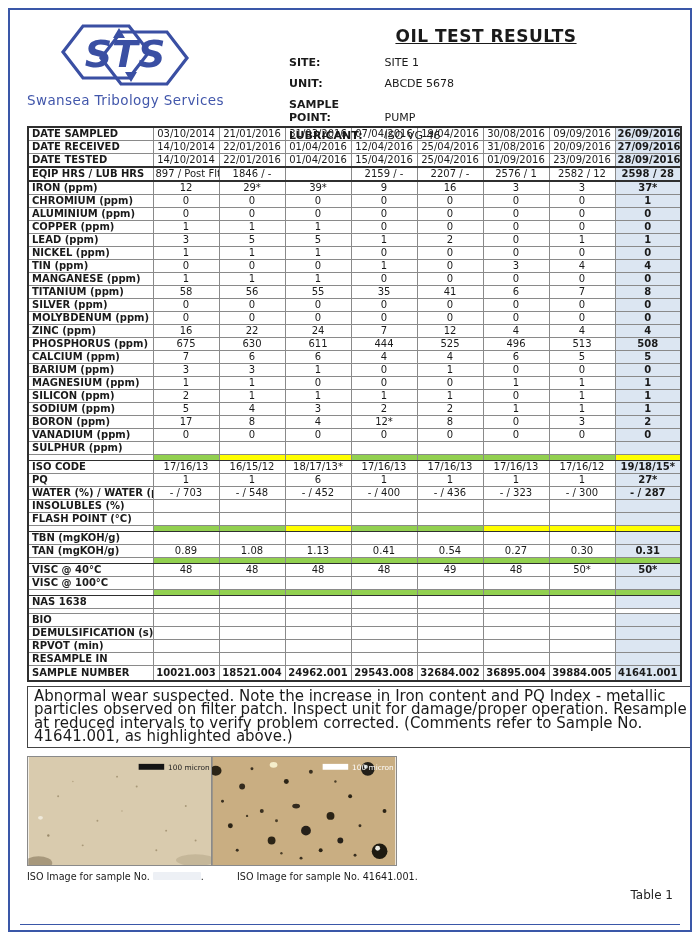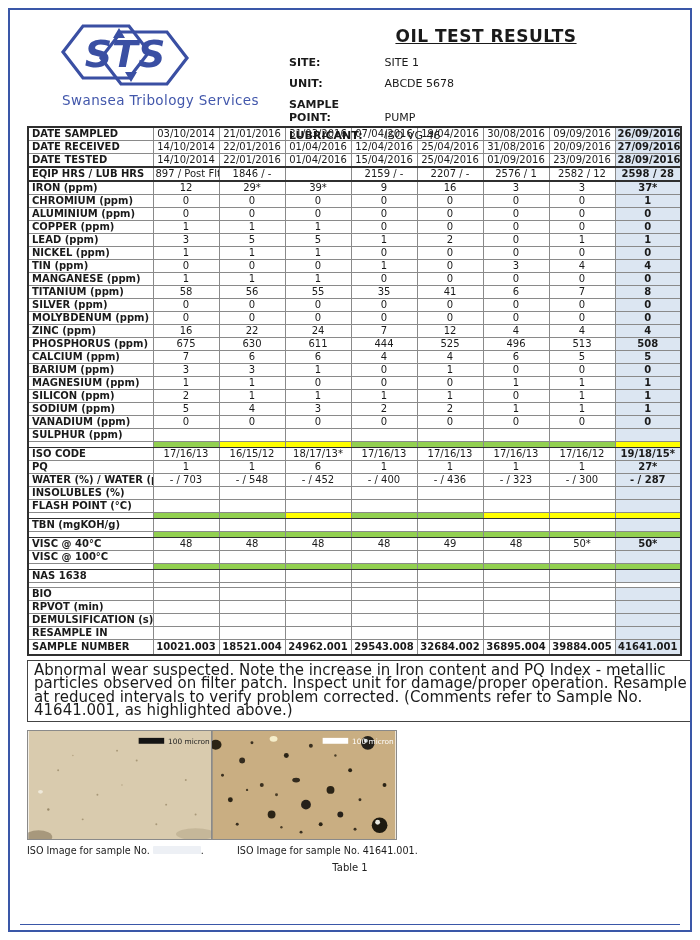--- a/index.html
+++ b/index.html
@@ -3,21 +3,21 @@
 <meta charset="utf-8">
 <style>
   * { margin:0; padding:0; box-sizing:border-box; }
   html,body { background:#ffffff; }
   body { width:700px; height:940px; position:relative; font-family:"DejaVu Sans", sans-serif; color:#1a1a1a; }
   .frame { position:absolute; left:8px; top:8px; right:8px; bottom:8px; border:2px solid #3a57a8; padding:10px 17px 4px 17px; overflow:hidden; background:#fff; }
   .bottom-rule { position:absolute; left:10px; right:10px; bottom:5px; border-top:1.5px solid #3a57a8; }
 
   
   header { display:flex; height:106px; }
-  .logo-block { width:232px; padding-top:2px;text-align:right; }
+  .logo-block { width:232px; padding-top:2px; }
   .logo-svg { display:block; margin-left:28px; }
   .brand { font-size:13.5px; color:#4257ab; letter-spacing:.4px; margin-top:2px; white-space:nowrap; }
   .head-right { flex:1; padding-top:6px; }
   .doc-title { text-align:center; padding-left:40px; font-size:17px; font-weight:bold; text-decoration:underline; letter-spacing:.5px; margin-bottom:10px; }
   .meta { margin-left:30px; }
   .meta-row { font-size:11px; margin-bottom:8px; line-height:13px; }
   .meta-row:nth-child(3){ margin-bottom:5px; }
   .meta-label { display:inline-block; width:92px; font-weight:bold; }
   .meta-value { font-weight:normal;text-align:center; }
 
@@ -38,21 +38,21 @@
   .comment-box { margin-top:4px; width:682px; border:1.5px solid #444; padding:3px 6px; font-size:15px; line-height:13.5px; }
 
   
   .images-row { margin-top:8px; display:flex; gap:24px; }
   figure { width:160px; }
   .micro { display:block; border:1px solid #8a8a8a; }
   .captions-row { margin-top:5px; display:flex; font-size:9.6px; }
   .cap-left { width:210px; white-space:nowrap; }
   .cap-right { white-space:nowrap; }
   .redact { display:inline-block; width:48px; height:8px; background:#edf0f5; border-radius:1px; vertical-align:baseline; }
-  .footer-note { text-align:center; font-size:10px; color:#222; margin-top:6px; }
+  .footer-note { text-align:right; font-size:12px; color:#222; margin-top:6px; }
 </style>
 </head>
 <body>
 
 <div class="frame">
 
   <header>
     <div class="logo-block">
       <svg class="logo-svg" width="150" height="68" viewBox="0 0 150 68">
         <polygon points="28,4 74,4 94,30 74,56 28,56 8,30" fill="none" stroke="#3a4fa3" stroke-width="3.2"></polygon>
@@ -335,20 +335,31 @@
           <td class="val">5</td>
           <td class="val">4</td>
           <td class="val">3</td>
           <td class="val">2</td>
           <td class="val">2</td>
           <td class="val">1</td>
           <td class="val">1</td>
           <td class="val last">1</td>
         </tr>
         <tr class="">
+          <td class="lbl">BORON (ppm)</td>
+          <td class="val">17</td>
+          <td class="val">8</td>
+          <td class="val">4</td>
+          <td class="val">12*</td>
+          <td class="val">8</td>
+          <td class="val">0</td>
+          <td class="val">3</td>
+          <td class="val last">2</td>
+        </tr>
+        <tr class="">
           <td class="lbl">VANADIUM (ppm)</td>
           <td class="val">0</td>
           <td class="val">0</td>
           <td class="val">0</td>
           <td class="val">0</td>
           <td class="val">0</td>
           <td class="val">0</td>
           <td class="val">0</td>
           <td class="val last">0</td>
         </tr>
@@ -444,20 +455,31 @@
           <td class="lbl">TBN (mgKOH/g)</td>
           <td class="val"></td>
           <td class="val"></td>
           <td class="val"></td>
           <td class="val"></td>
           <td class="val"></td>
           <td class="val"></td>
           <td class="val"></td>
           <td class="val last"></td>
         </tr>
+        <tr class="">
+          <td class="lbl">TAN (mgKOH/g)</td>
+          <td class="val">0.89</td>
+          <td class="val">1.08</td>
+          <td class="val">1.13</td>
+          <td class="val">0.41</td>
+          <td class="val">0.54</td>
+          <td class="val">0.27</td>
+          <td class="val">0.30</td>
+          <td class="val last">0.31</td>
+        </tr>
         <tr class="sep">
           <td class="lbl"></td>
           <td class="val" style="background: rgb(146, 208, 80);"></td>
           <td class="val" style="background: rgb(146, 208, 80);"></td>
           <td class="val" style="background: rgb(146, 208, 80);"></td>
           <td class="val" style="background: rgb(146, 208, 80);"></td>
           <td class="val" style="background: rgb(146, 208, 80);"></td>
           <td class="val" style="background: rgb(146, 208, 80);"></td>
           <td class="val" style="background: rgb(146, 208, 80);"></td>
           <td class="val" style="background: rgb(146, 208, 80);"></td>
@@ -522,32 +544,32 @@
           <td class="val"></td>
           <td class="val"></td>
           <td class="val"></td>
           <td class="val"></td>
           <td class="val"></td>
           <td class="val"></td>
           <td class="val"></td>
           <td class="val last"></td>
         </tr>
         <tr class="">
+          <td class="lbl">DEMULSIFICATION (s)</td>
+          <td class="val"></td>
+          <td class="val"></td>
+          <td class="val"></td>
+          <td class="val"></td>
+          <td class="val"></td>
+          <td class="val"></td>
+          <td class="val"></td>
+          <td class="val last"></td>
+        </tr>
+        <tr class="">
           <td class="lbl">RPVOT (min)</td>
-          <td class="val"></td>
-          <td class="val"></td>
-          <td class="val"></td>
-          <td class="val"></td>
-          <td class="val"></td>
-          <td class="val"></td>
-          <td class="val"></td>
-          <td class="val last"></td>
-        </tr>
-        <tr class="">
-          <td class="lbl">DEMULSIFICATION (s)</td>
           <td class="val"></td>
           <td class="val"></td>
           <td class="val"></td>
           <td class="val"></td>
           <td class="val"></td>
           <td class="val"></td>
           <td class="val"></td>
           <td class="val last"></td>
         </tr>
         <tr class="">

